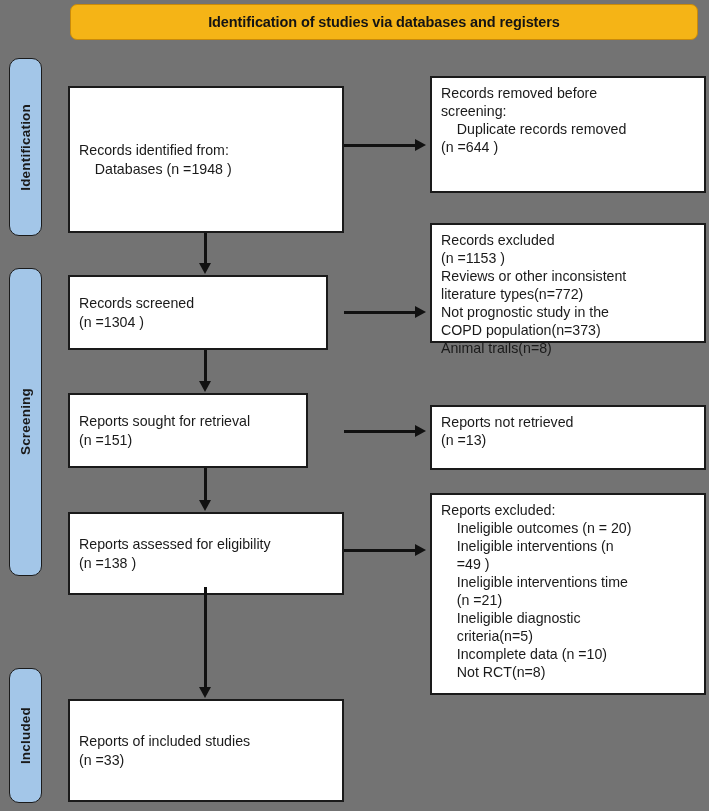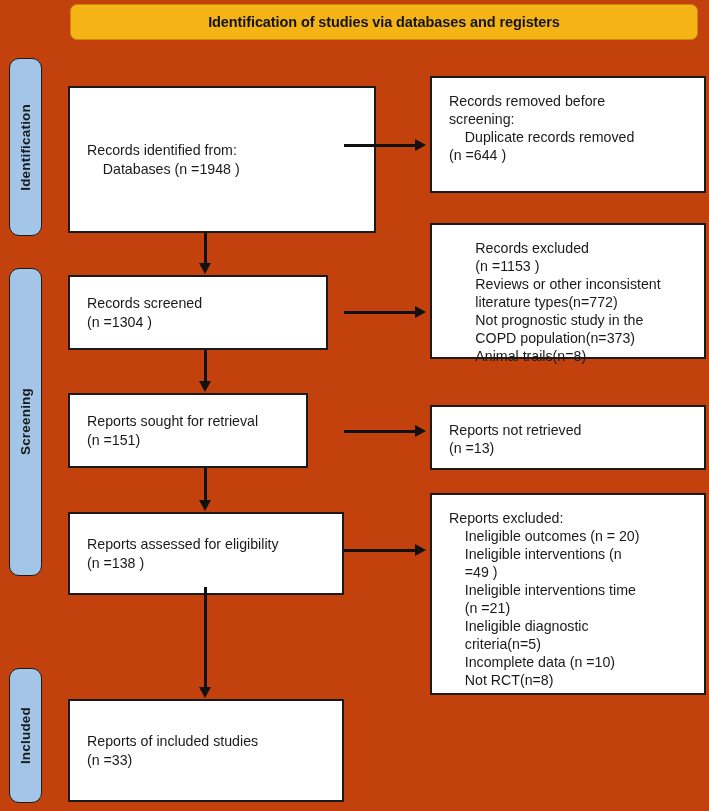--- a/index.html
+++ b/index.html
@@ -4,21 +4,21 @@
 <style>
   html, body {
     margin: 0;
     padding: 0;
     background: #ffffff;
   }
   #canvas {
     position: relative;
     width: 709px;
     height: 811px;
-    background: #c2410c;
+    background: #737373;
     font-family: "Liberation Sans", sans-serif;
     overflow: hidden;
   }
 
   
   .banner {
     position: absolute;
     left: 70px;
     top: 4px;
     width: 628px;
@@ -70,39 +70,39 @@
     position: absolute;
     background: #ffffff;
     border: 2.2px solid #1a1a1a;
     box-sizing: border-box;
     display: flex;
     flex-direction: column;
     justify-content: center;
     padding: 0 9px;
   }
   .node p {
-    margin: 8px;
+    margin: 0;
     font-size: 14.2px;
     line-height: 1.30;
     color: #1a1a1a;
     white-space: pre-wrap;
   }
   .node.tight { justify-content: flex-start; padding-top: 7px; }
   .node.tight p { line-height: 1.265; font-size: 14.2px; }
 
   
-  #box-identified { left: 68px; top: 86px;  width: 308px; height: 147px; }
+  #box-identified { left: 68px; top: 86px;  width: 276px; height: 147px; }
   #box-screened   { left: 68px; top: 275px; width: 260px; height: 75px;  }
   #box-sought     { left: 68px; top: 393px; width: 240px; height: 75px;  }
   #box-assessed   { left: 68px; top: 512px; width: 276px; height: 83px;  }
   #box-included   { left: 68px; top: 699px; width: 276px; height: 103px; }
 
   
   #box-removed       { left: 430px; top: 76px;  width: 276px; height: 117px; }
-  #box-rec-excluded  { left: 430px; top: 223px; width: 276px; height: 136px; align-items: center; }
+  #box-rec-excluded  { left: 430px; top: 223px; width: 276px; height: 120px; }
   #box-not-retrieved { left: 430px; top: 405px; width: 276px; height: 65px;  }
   #box-rep-excluded  { left: 430px; top: 493px; width: 276px; height: 202px; }
 
   
   .conn {
     position: absolute;
     background: #111111;
   }
   .v-line { width: 2.6px; }
   .h-line { height: 2.6px; }

